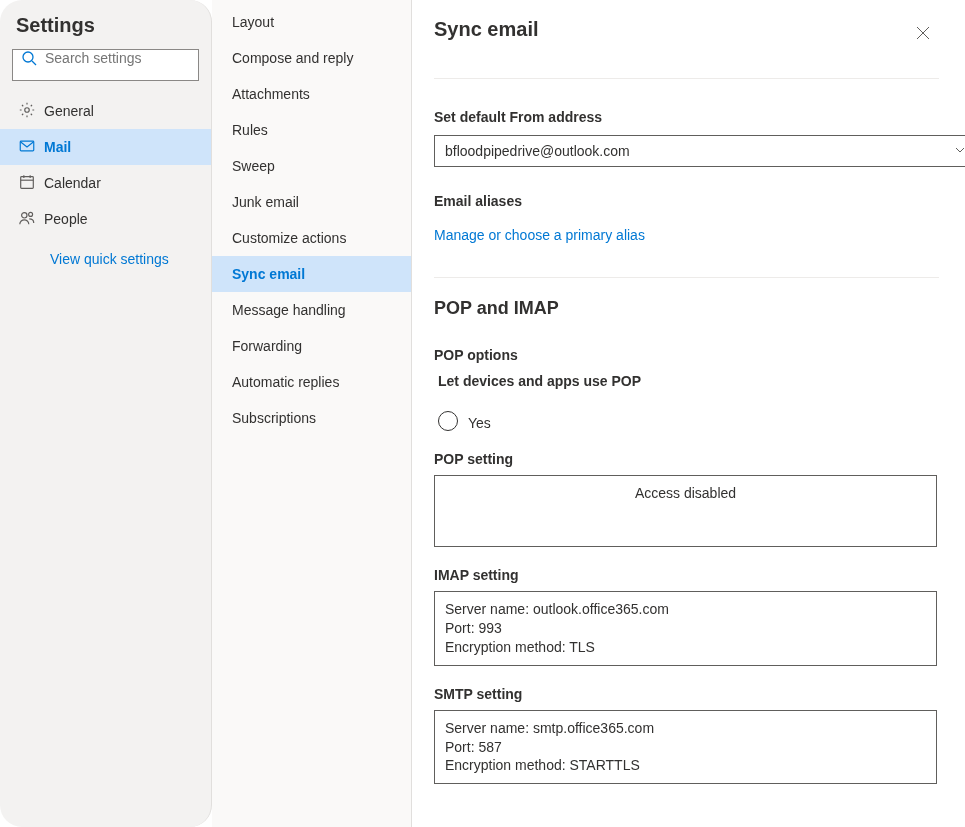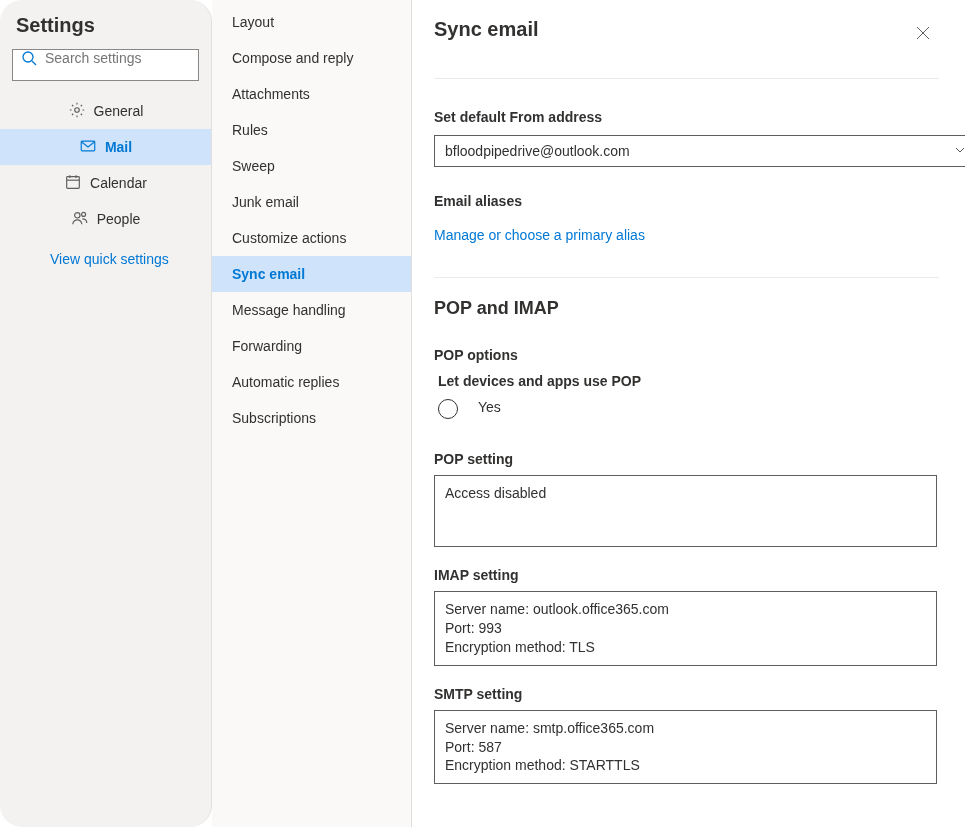--- a/index.html
+++ b/index.html
@@ -49,21 +49,20 @@
     background: transparent;
   }
   .nav1-item {
     display: flex;
     align-items: center;
     height: 36px;
     padding: 0 18px;
     cursor: pointer;
     gap: 8px;
     color: #323130;
-    justify-content: center;
   }
   .nav1-item.selected {
     background: #cfe4fa;
     color: #0078d4;
     font-weight: 700;
   }
   .nav1-item svg { width: 18px; height: 18px; flex-shrink: 0; }
   .nav1-link {
     color: #0078d4;
     padding: 14px 0 0 50px;
@@ -158,22 +157,22 @@
     margin: 34px 0 20px 0;
   }
   .section-title {
     font-size: 18px;
     font-weight: 600;
     margin-bottom: 28px;
   }
   .radio-group { margin: 10px 0 18px 4px; }
   .radio-row {
     display: flex;
-    align-items: flex-start;
-    gap: 20px;
+    align-items: flex-end;
+    gap: 10px;
     height: 32px;
     cursor: pointer;
   }
   .radio-outer {
     width: 20px; height: 20px;
     border: 1px solid #323130;
     border-radius: 50%;
     display: flex; align-items: center; justify-content: center;
   }
   .radio-row.checked .radio-outer { border-color: #0078d4; }
@@ -187,21 +186,21 @@
 
   .info-box {
     border: 1px solid #605e5c;
     padding: 8px 10px;
     min-height: 38px;
     font-size: 14px;
     color: #323130;
     width: 503px;
     margin-bottom: 4px;
   }
-  .info-box.tall { min-height: 72px; }
+  .info-box.tall { min-height: 72px; text-align: center; }
   .info-box div { line-height: 1.35; }
 </style>
 </head>
 <body>
 
 <div class="col-left">
   <div class="settings-title">Settings</div>
 
   <div class="search-wrap">
     <div class="search-box">

